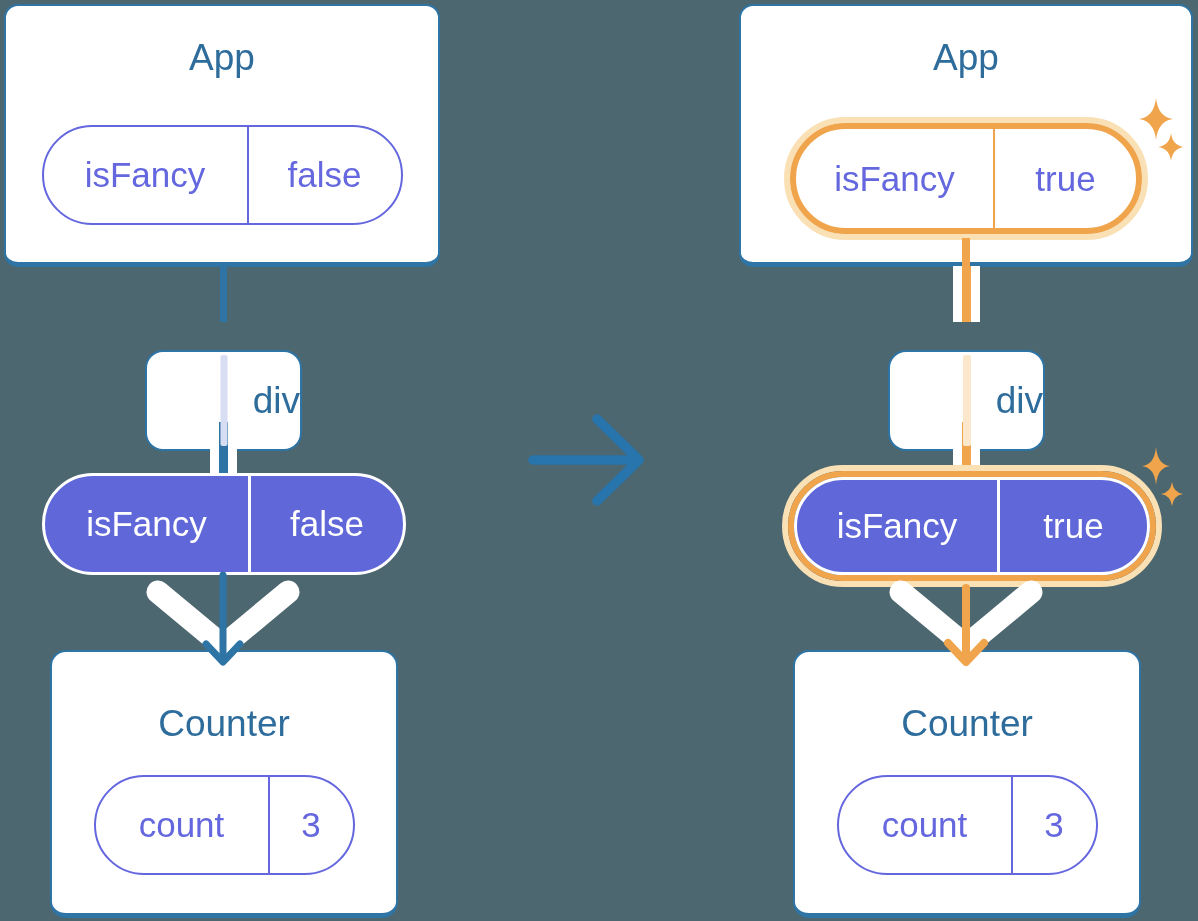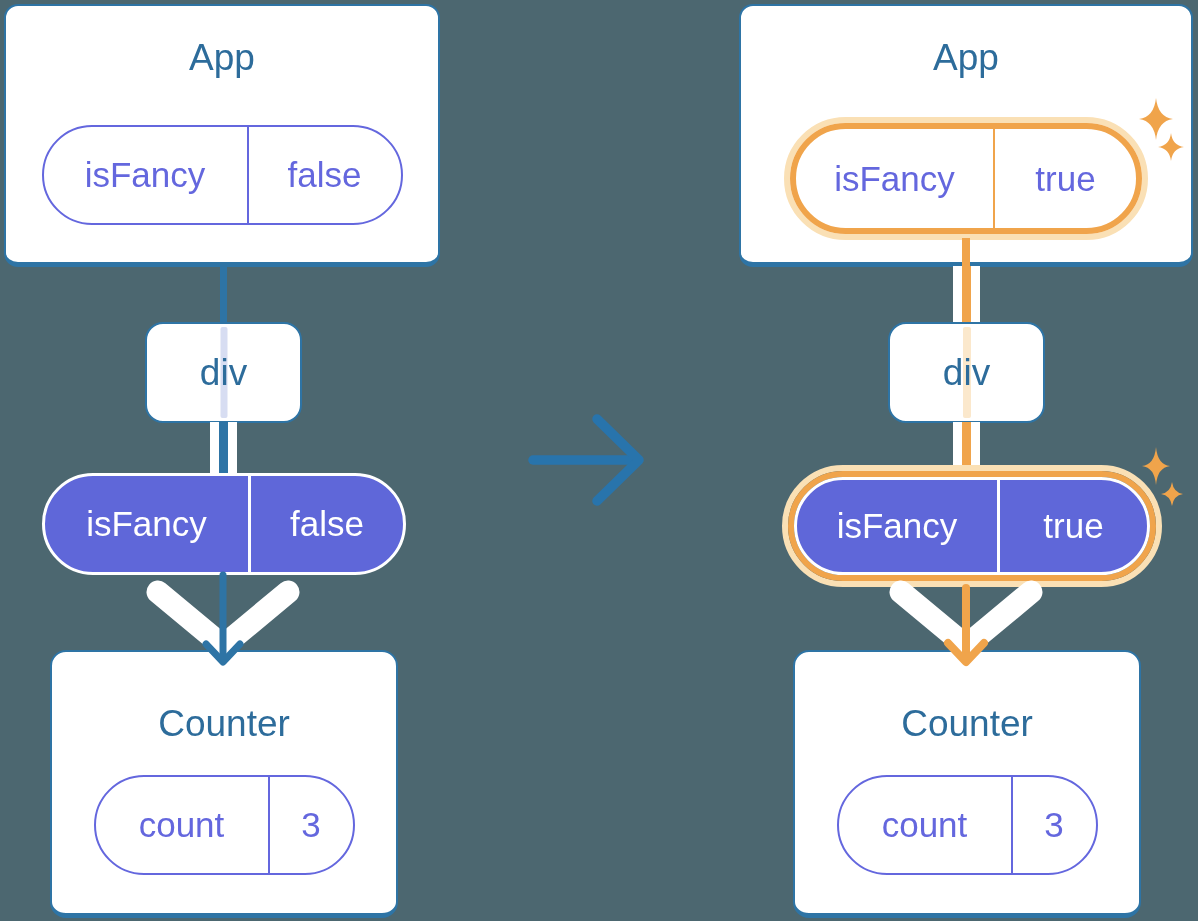--- a/index.html
+++ b/index.html
@@ -15,21 +15,21 @@
   .card-title{font-size:37px;line-height:44px;color:var(--title-text);font-weight:500;}
   .pill-outline{
     display:flex;align-items:stretch;box-sizing:border-box;background:#fff;
     border:2.5px solid var(--purple);border-radius:52px;
   }
   .pill-outline .cell{display:flex;align-items:center;justify-content:center;font-size:35px;color:var(--purple);}
   .pill-outline .cell-left{border-right:2.5px solid var(--purple);}
   .divcard{
     position:absolute;background:#fff;box-sizing:border-box;
     border:2.5px solid var(--card-border);border-radius:18px;
-    display:flex;align-items:center;justify-content:center;
+    display:flex;align-items:center;justify-content:flex-end;margin-top:28px;
   }
   .divcard .divlabel{position:relative;z-index:2;font-size:37px;color:var(--title-text);font-weight:500;}
   .thru{position:absolute;top:3px;bottom:3px;left:50%;transform:translateX(-50%);width:7px;border-radius:2px;z-index:1;}
   .thru-blue{background:var(--faint-blue);}
   .thru-orange{background:var(--faint-orange);width:8px;}
   .edge{position:absolute;background:var(--card-border);}
   .edge-orange{position:absolute;background:var(--orange);z-index:5;}
   .stripes{position:absolute;display:flex;}
   .sw{width:9px;background:#fff;}
   .sb{width:9px;background:var(--card-border);}

